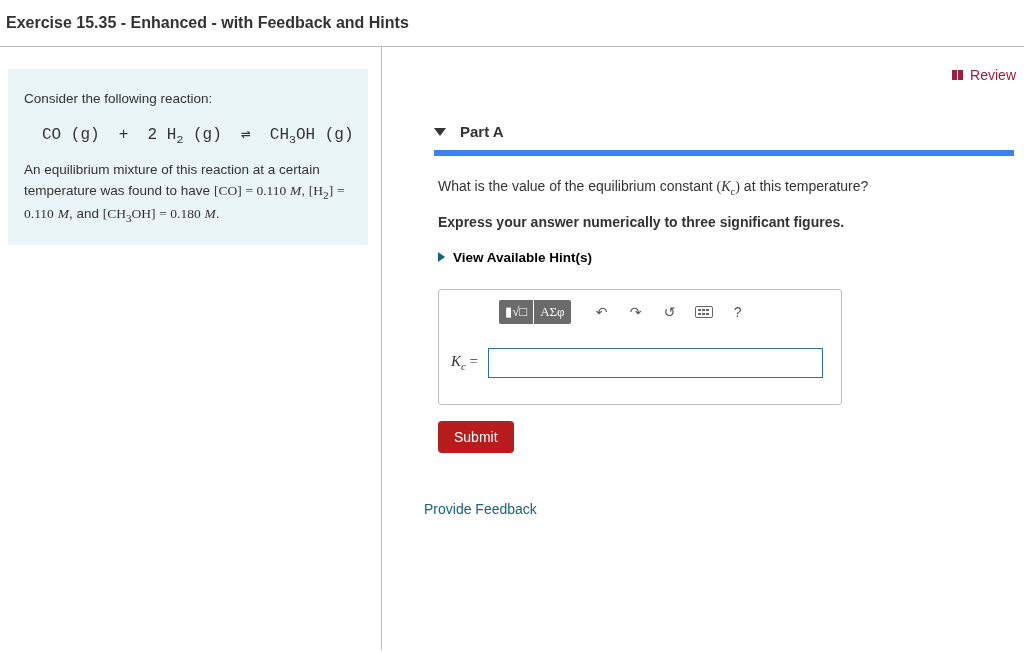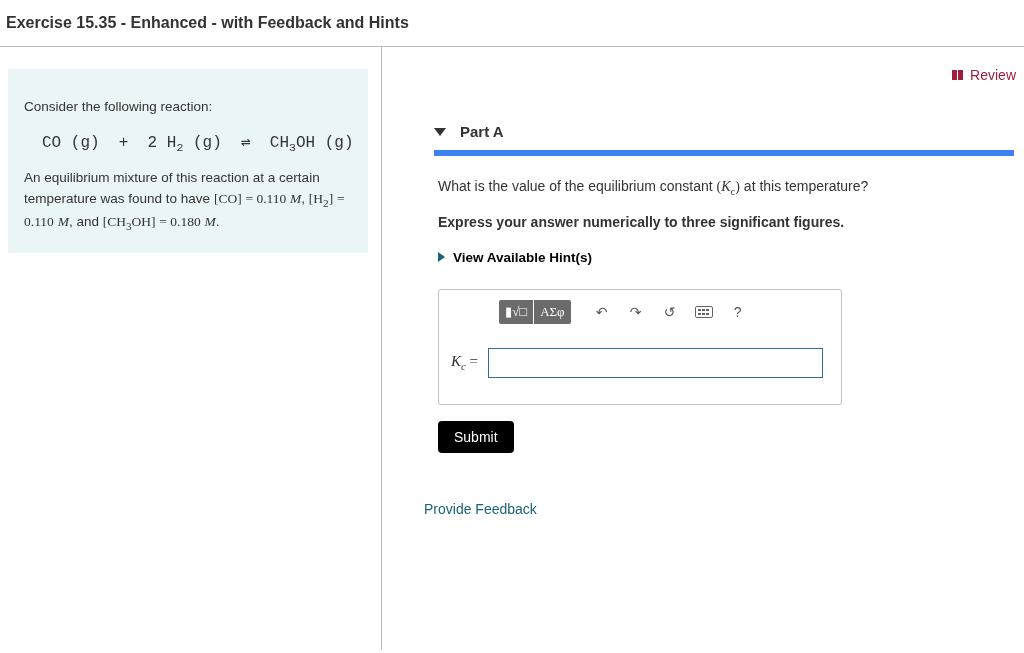--- a/index.html
+++ b/index.html
@@ -42,21 +42,21 @@
   .problem-box .missed {
     font-size: 13.5px;
     line-height: 1.5;
     font-style: italic;
   }
   .problem-box .missed b { font-style: normal; font-weight: bold; }
   .problem-box .missed .iwe { color: #2a7a7a; font-style: italic; }
   .problem-box .prompt {
     font-size: 13.5px;
     line-height: 1.55;
-    margin-top: 14px;
+    margin-top: 6px;
   }
   .eqn {
     font-family: Liberation Mono, monospace;
     font-size: 16px;
     margin: 14px 0 14px 18px;
     white-space: nowrap;
   }
   .eqn sub { font-size: 0.72em; }
   .desc {
     font-size: 13.5px;
@@ -197,21 +197,21 @@
   .answer-input {
     flex:1; height:30px;
     border:1px solid #2F6F9F;
     padding: 4px 6px;
     font-size:14px;
     outline: none;
   }
 
   .submit-btn {
     margin-top: 16px;
-    background: #000000;
+    background: #b91c1c;
     color: #fff;
     border: none;
     border-radius: 4px;
     padding: 8px 16px;
     font-size: 14px;
     cursor: pointer;
   }
 
   .feedback-link {
     display: inline-block;

